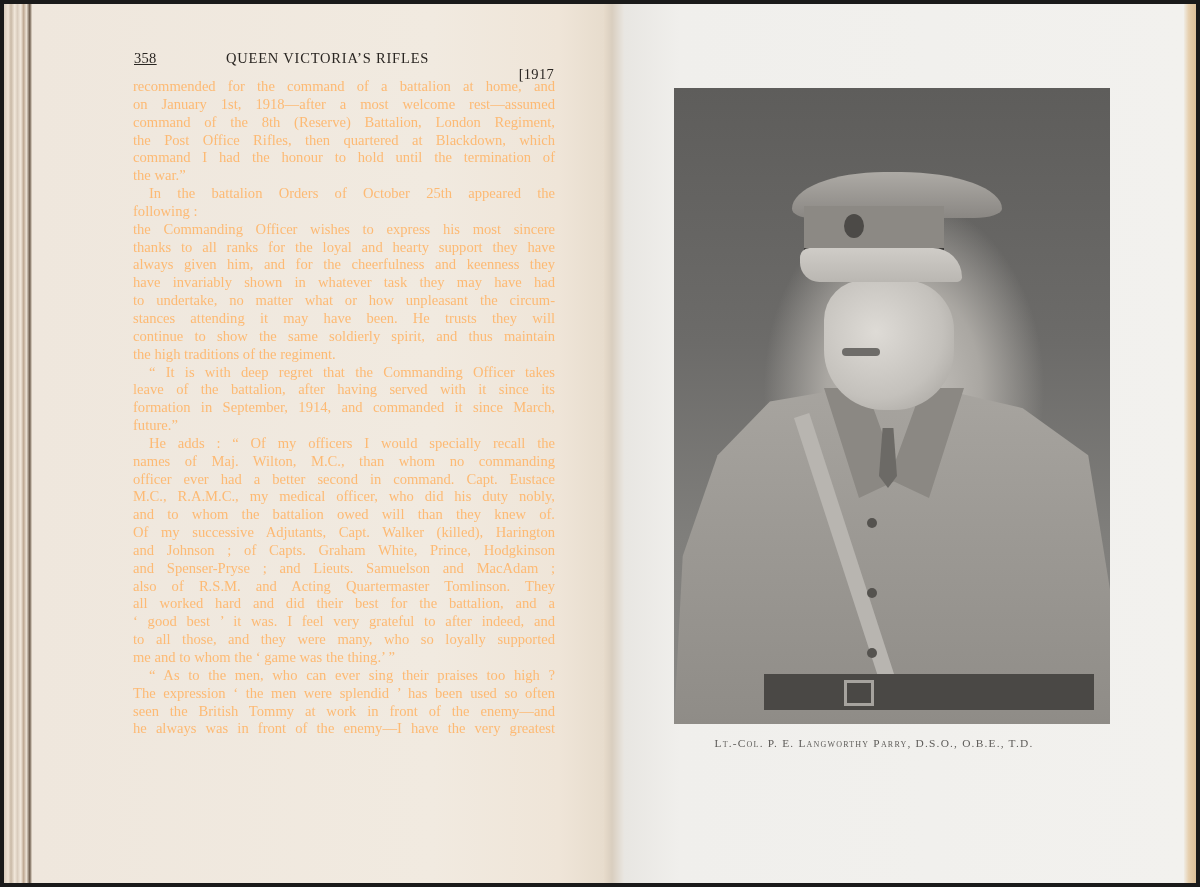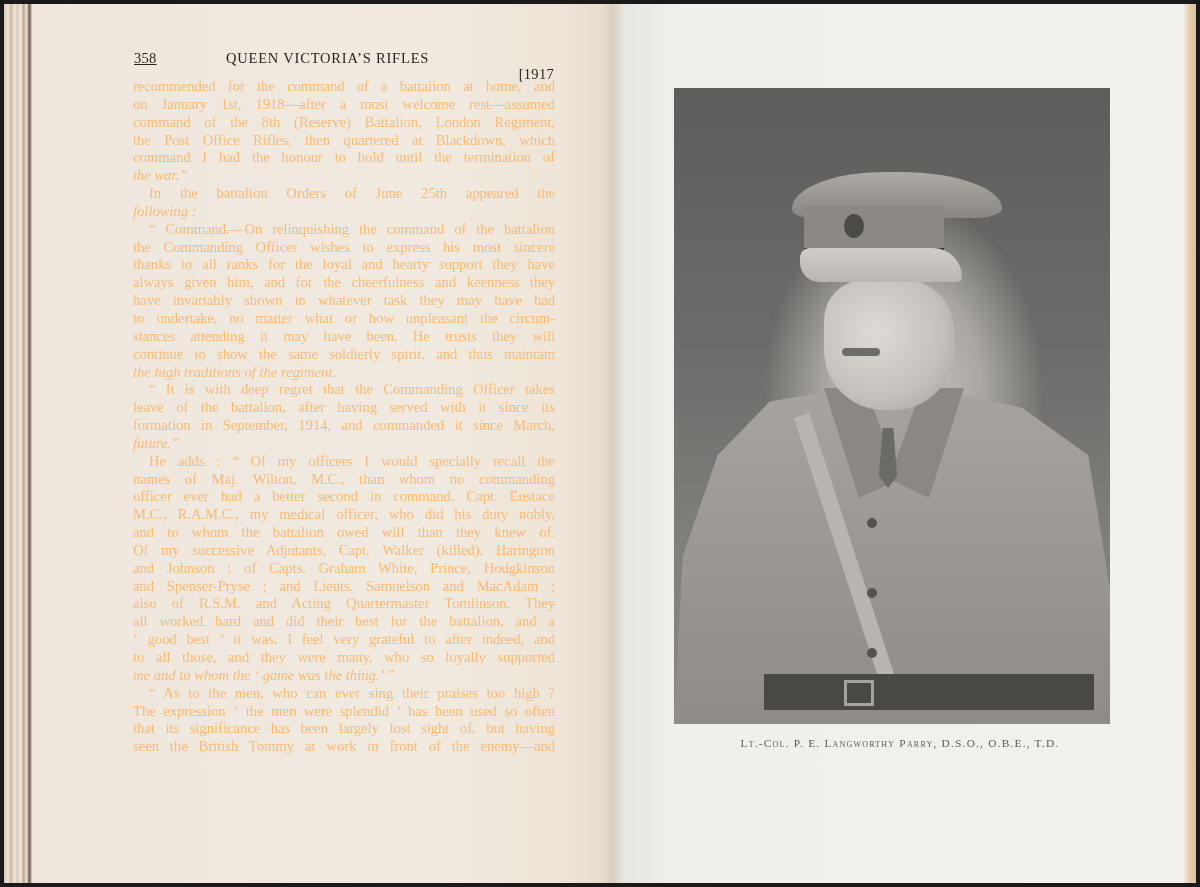--- a/index.html
+++ b/index.html
@@ -41,21 +41,21 @@
   .running-head .pg { position: absolute; left: 0; top: 0; text-decoration: underline; }
   .running-head .title { position: absolute; left: 92px; top: 0; letter-spacing: 0.8px; }
   .running-head .yr { position: absolute; right: 0; top: 16px; }
 
   .body-text {
     position: absolute; left: 133px; top: 78px; width: 422px;
     font-size: 14.6px; line-height: 17.85px; color: #fdba74;
     text-align: justify;
   }
   .line { display: block; text-align: justify; text-align-last: justify; white-space: nowrap; }
-  .line.last { text-align-last: left; font-style: italic; }
+  .line.last { text-align-last: left; }
   .indent { padding-left: 16px; }
 
   .photo {
     position: absolute; left: 674px; top: 88px; width: 436px; height: 636px;
     background:
       radial-gradient(ellipse 140px 190px at 230px 300px, #c9c6c1 0%, #aaa7a2 55%, rgba(0,0,0,0) 100%),
       linear-gradient(180deg, #5e5d5b 0%, #6c6b69 40%, #7f7e7b 70%, #8a8986 100%);
     overflow: hidden;
   }
   .photo .cap-top {
@@ -107,21 +107,21 @@
     position: absolute; left: 90px; top: 586px; width: 330px; height: 36px;
     background: #4a4845;
   }
   .photo .buckle {
     position: absolute; left: 170px; top: 592px; width: 30px; height: 26px;
     border: 3px solid #a6a39e; box-sizing: border-box;
   }
   .photo .button { position: absolute; width: 10px; height: 10px; border-radius: 50%; background: #55534f; }
 
   .caption {
-    position: absolute; left: 630px; top: 737px; width: 540px; text-align: center;
+    position: absolute; left: 604px; top: 737px; width: 540px; text-align: center;
     font-size: 11.4px; color: #5e5c59; letter-spacing: 1.2px;
     font-variant: small-caps;
   }
 </style>
 </head>
 <body>
 
 <div class="spread">
   <div class="page-edges"></div>
   <div class="left-page"></div>
@@ -136,23 +136,22 @@
   <span class="yr">[1917</span>
 </div>
 
 <div class="body-text">
   <span class="line">recommended for the command of a battalion at home, and</span>
   <span class="line">on January 1st, 1918—after a most welcome rest—assumed</span>
   <span class="line">command of the 8th (Reserve) Battalion, London Regiment,</span>
   <span class="line">the Post Office Rifles, then quartered at Blackdown, which</span>
   <span class="line">command I had the honour to hold until the termination of</span>
   <span class="line last">the war.”</span>
-  <span class="line indent">In the battalion Orders of June 25th appeared the</span>
+  <span class="line indent">In the battalion Orders of October 25th appeared the</span>
   <span class="line last">following :</span>
-  <span class="line indent">“ Command.—On relinquishing the command of the battalion</span>
   <span class="line">the Commanding Officer wishes to express his most sincere</span>
   <span class="line">thanks to all ranks for the loyal and hearty support they have</span>
   <span class="line">always given him, and for the cheerfulness and keenness they</span>
   <span class="line">have invariably shown in whatever task they may have had</span>
   <span class="line">to undertake, no matter what or how unpleasant the circum-</span>
   <span class="line">stances attending it may have been.  He trusts they will</span>
   <span class="line">continue to show the same soldierly spirit, and thus maintain</span>
   <span class="line last">the high traditions of the regiment.</span>
   <span class="line indent">“ It is with deep regret that the Commanding Officer takes</span>
   <span class="line">leave of the battalion, after having served with it since its</span>
@@ -166,22 +165,22 @@
   <span class="line">Of my successive Adjutants, Capt. Walker (killed), Harington</span>
   <span class="line">and Johnson ;  of Capts. Graham White, Prince, Hodgkinson</span>
   <span class="line">and Spenser-Pryse ;  and Lieuts. Samuelson and MacAdam ;</span>
   <span class="line">also of R.S.M. and Acting Quartermaster Tomlinson.  They</span>
   <span class="line">all worked hard and did their best for the battalion, and a</span>
   <span class="line">‘ good best ’ it was.  I feel very grateful to after indeed, and</span>
   <span class="line">to all those, and they were many, who so loyally supported</span>
   <span class="line last">me and to whom the ‘ game was the thing.’ ”</span>
   <span class="line indent">“ As to the men, who can ever sing their praises too high ?</span>
   <span class="line">The expression ‘ the men were splendid ’ has been used so often</span>
-  <span class="line">that its significance has been largely lost sight of, but having</span>
   <span class="line">seen the British Tommy at work in front of the enemy—and</span>
+  <span class="line">he always was in front of the enemy—I have the very greatest</span>
 </div>
 
 <div class="photo" title="portrait of officer in peaked cap and service dress tunic with Sam Browne belt">
   <div class="tunic"></div>
   <div class="strap"></div>
   <div class="collar"></div>
   <div class="tie"></div>
   <div class="face"></div>
   <div class="moustache"></div>
   <div class="cap-top"></div>

